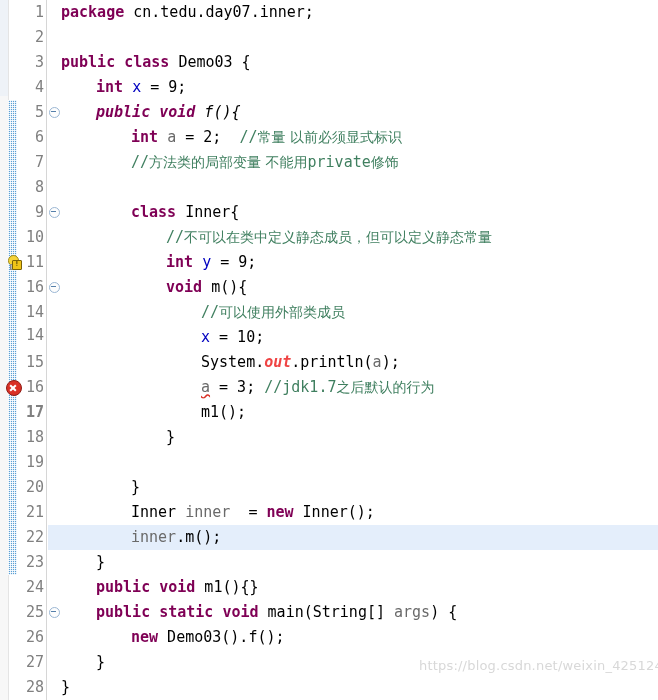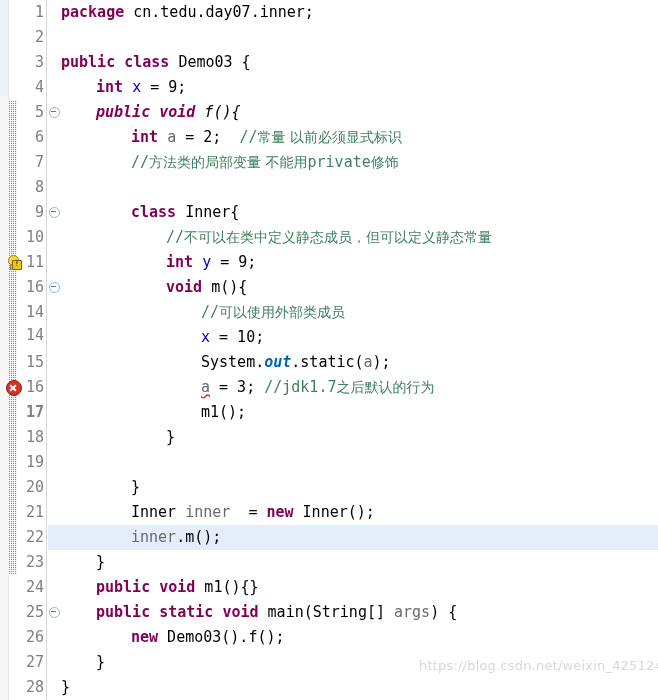--- a/index.html
+++ b/index.html
@@ -162,21 +162,21 @@
     position: absolute;
     left: 48px;
     width: 610px;
     height: 25px;
     background: #e4eefb;
   }
 
   
   .kw   { color: #7f0055; font-weight: bold; }
   .fld  { color: #0000c0; }
-  .sfld { color: #0369a1; font-style: italic; font-weight: bold; }
+  .sfld { color: #ef4444; font-style: italic; font-weight: bold; }
   .loc  { color: #6a6a6a; }
   .cmt  { color: #3f7f5f; }
   .cmt-zh { color: #3f7f5f; font-family: "DejaVu Sans", "Liberation Sans", sans-serif; font-size: 14px; }
   .plain { color: #000000; }
   .err-underline {
     text-decoration: underline wavy #d93025;
     text-decoration-skip-ink: none;
   }
 
   
@@ -266,21 +266,21 @@
         <div class="line" style="top: 100px; left: 35px; font-style: italic;"><span class="kw">public void</span><span class="plain"> f(){</span></div>
         <div class="line" style="top: 125px; left: 70px;"><span class="kw">int</span><span class="plain"> </span><span class="loc">a</span><span class="plain"> = 2;  </span><span class="cmt">//</span><span class="cmt-zh">常量 以前必须显式标识</span></div>
         <div class="line" style="top: 150px; left: 70px;"><span class="cmt">//</span><span class="cmt-zh">方法类的局部变量 不能用</span><span class="cmt">private</span><span class="cmt-zh">修饰</span></div>
         <div class="line" style="top: 175px; left: 0px;"></div>
         <div class="line" style="top: 200px; left: 70px;"><span class="kw">class</span><span class="plain"> Inner{</span></div>
         <div class="line" style="top: 225px; left: 105px;"><span class="cmt">//</span><span class="cmt-zh">不可以在类中定义静态成员，但可以定义静态常量</span></div>
         <div class="line" style="top: 250px; left: 105px;"><span class="kw">int</span><span class="plain"> </span><span class="fld">y</span><span class="plain"> = 9;</span></div>
         <div class="line" style="top: 275px; left: 105px;"><span class="kw">void</span><span class="plain"> m(){</span></div>
         <div class="line" style="top: 300px; left: 140px;"><span class="cmt">//</span><span class="cmt-zh">可以使用外部类成员</span></div>
         <div class="line" style="top: 325px; left: 140px;"><span class="fld">x</span><span class="plain"> = 10;</span></div>
-        <div class="line" style="top: 350px; left: 140px;"><span class="plain">System.</span><span class="sfld">out</span><span class="plain">.static(</span><span class="loc">a</span><span class="plain">);</span></div>
+        <div class="line" style="top: 350px; left: 140px;"><span class="plain">System.</span><span class="sfld">out</span><span class="plain">.println(</span><span class="loc">a</span><span class="plain">);</span></div>
         <div class="line" style="top: 375px; left: 140px;"><span class="loc err-underline">a</span><span class="plain"> = 3; </span><span class="cmt">//jdk1.7</span><span class="cmt-zh">之后默认的行为</span></div>
         <div class="line" style="top: 400px; left: 140px;"><span class="plain">m1();</span></div>
         <div class="line" style="top: 425px; left: 105px;"><span class="plain">}</span></div>
         <div class="line" style="top: 450px; left: 0px;"></div>
         <div class="line" style="top: 475px; left: 70px;"><span class="plain">}</span></div>
         <div class="line" style="top: 500px; left: 70px; text-align: right;"><span class="plain">Inner </span><span class="loc">inner</span><span class="plain">  = </span><span class="kw">new</span><span class="plain"> Inner();</span></div>
         <div class="line" style="top: 525px; left: 70px;"><span class="loc">inner</span><span class="plain">.m();</span></div>
         <div class="line" style="top: 550px; left: 35px;"><span class="plain">}</span></div>
         <div class="line" style="top: 575px; left: 35px;"><span class="kw">public void</span><span class="plain"> m1(){}</span></div>
         <div class="line" style="top: 600px; left: 35px;"><span class="kw">public static void</span><span class="plain"> main(String[] </span><span class="loc">args</span><span class="plain">) {</span></div>

